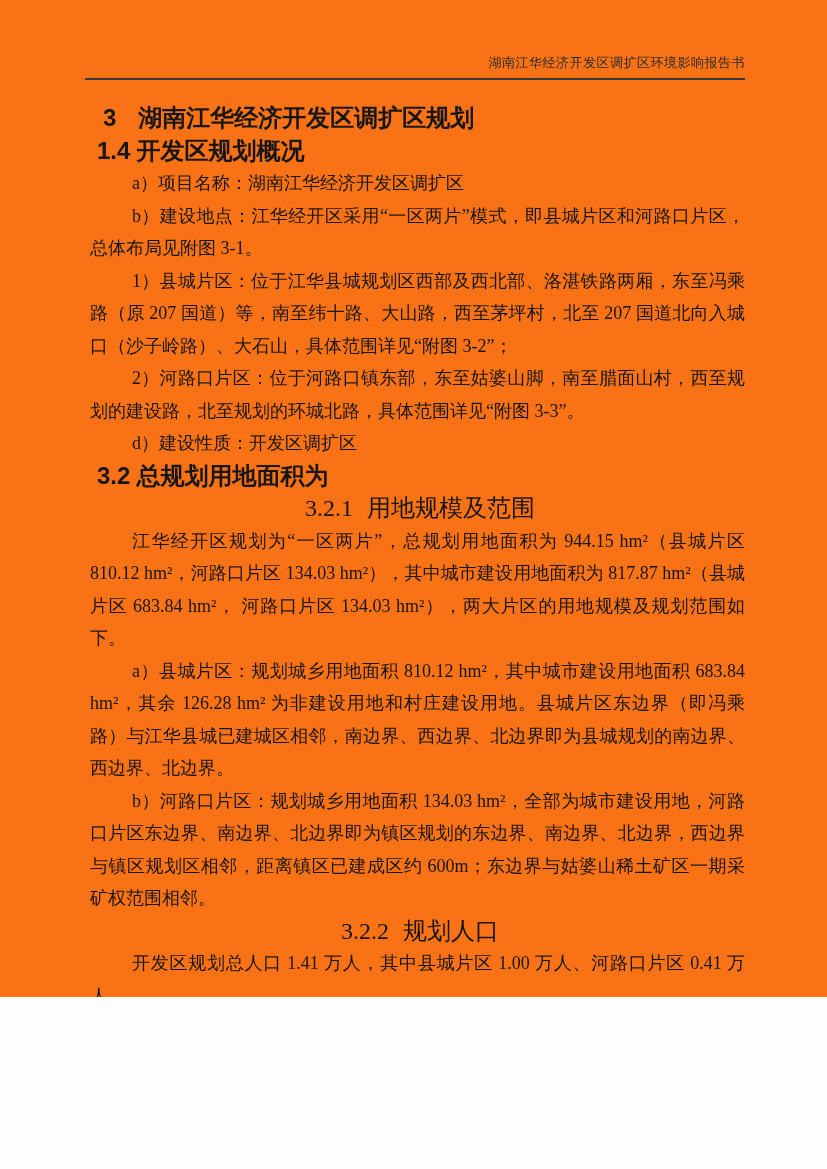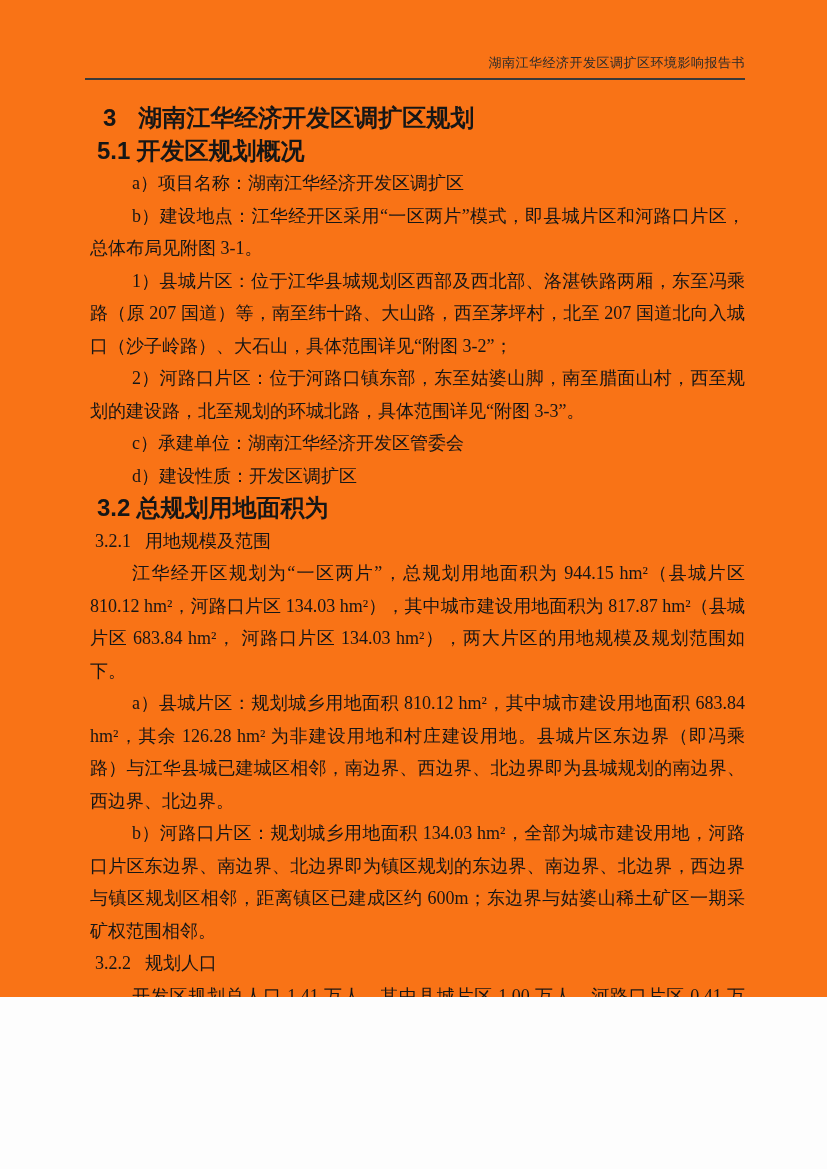--- a/index.html
+++ b/index.html
@@ -24,22 +24,22 @@
   .h1,.h2{
     font-family:"Liberation Sans","DejaVu Sans",sans-serif;
     font-weight:700;font-size:24px;line-height:32.5px;margin:0;
     text-align:left;
   }
   .h1{padding-left:13px;}
   .h1 .num{display:inline-block;margin-right:22px;}
   .h2{padding-left:7px;}
   .h2 .num{display:inline-block;margin-right:6px;}
   .h3{
-    font-size:18px;line-height:32.5px;margin:0;padding-left:5px;
-    font-weight:400;text-align:left;
+    font-size:24px;line-height:32.5px;margin:0;padding-left:5px;
+    font-weight:400;text-align:center;
   }
   .h3 .num{display:inline-block;margin-right:14px;}
   p.body{margin:0;text-indent:42px;}
   .page-footer{
     position:absolute;top:1093px;left:0;width:827px;
     font-size:13px;color:#222;
   }
 </style>
 </head>
 <body>
@@ -50,32 +50,31 @@
 
   <div class="head-rule"></div>
 
   <div class="content">
 
     <div class="h1">
       <span class="num">3</span><span>湖南江华经济开发区调扩区规划</span>
     </div>
 
     <div class="h2">
-      <span class="num">5.1</span><span>开发区规划概况</span>
+      <span class="num">1.4</span><span>开发区规划概况</span>
     </div>
 
     <p class="body">a）项目名称：湖南江华经济开发区调扩区</p>
 
     <p class="body">b）建设地点：江华经开区采用“一区两片”模式，即县城片区和河路口片区，总体布局见附图 3-1。</p>
 
     <p class="body">1）县城片区：位于江华县城规划区西部及西北部、洛湛铁路两厢，东至冯乘路（原 207 国道）等，南至纬十路、大山路，西至茅坪村，北至 207 国道北向入城口（沙子岭路）、大石山，具体范围详见“附图 3-2”；</p>
 
     <p class="body">2）河路口片区：位于河路口镇东部，东至姑婆山脚，南至腊面山村，西至规划的建设路，北至规划的环城北路，具体范围详见“附图 3-3”。</p>
 
-    <p class="body">c）承建单位：湖南江华经济开发区管委会</p>
 
     <p class="body">d）建设性质：开发区调扩区</p>
 
     <div class="h2">
       <span class="num">3.2</span><span>总规划用地面积为</span>
     </div>
 
     <div class="h3">
       <span class="num">3.2.1</span><span>用地规模及范围</span>
     </div>

